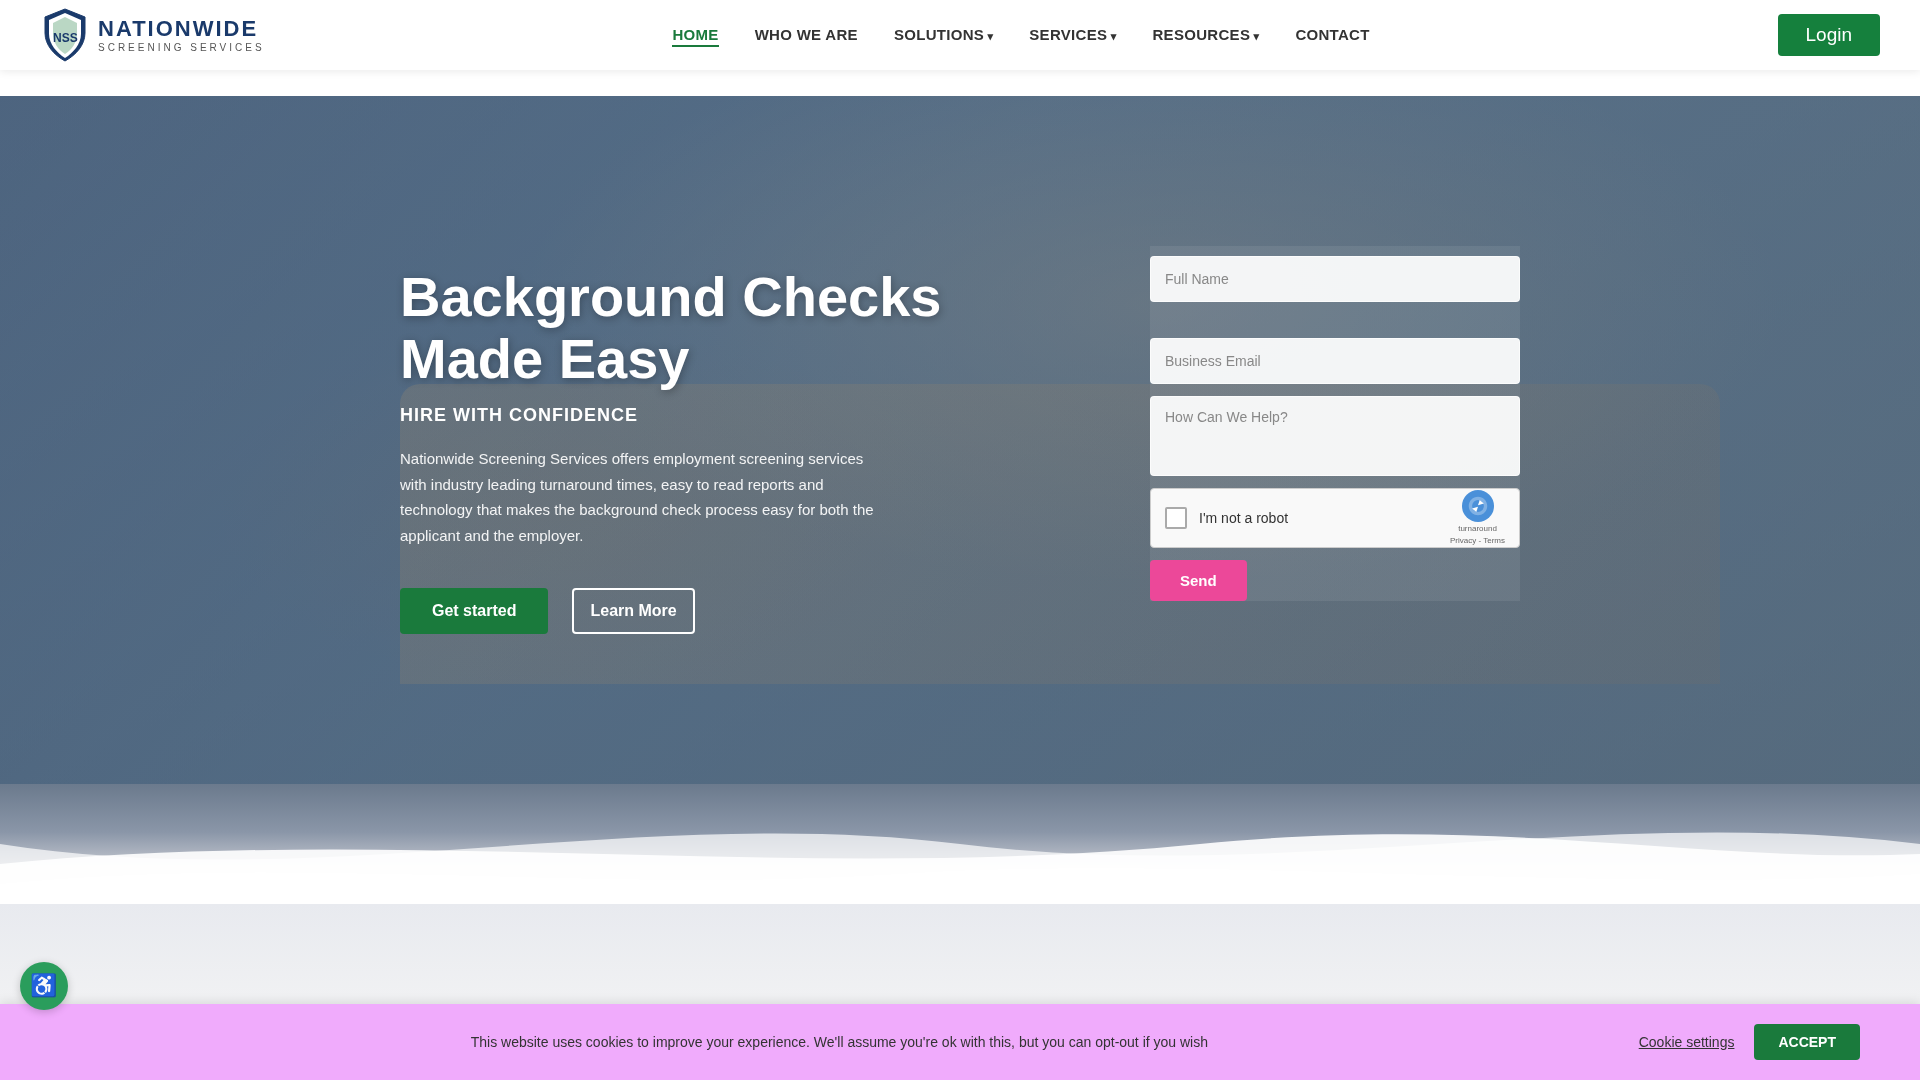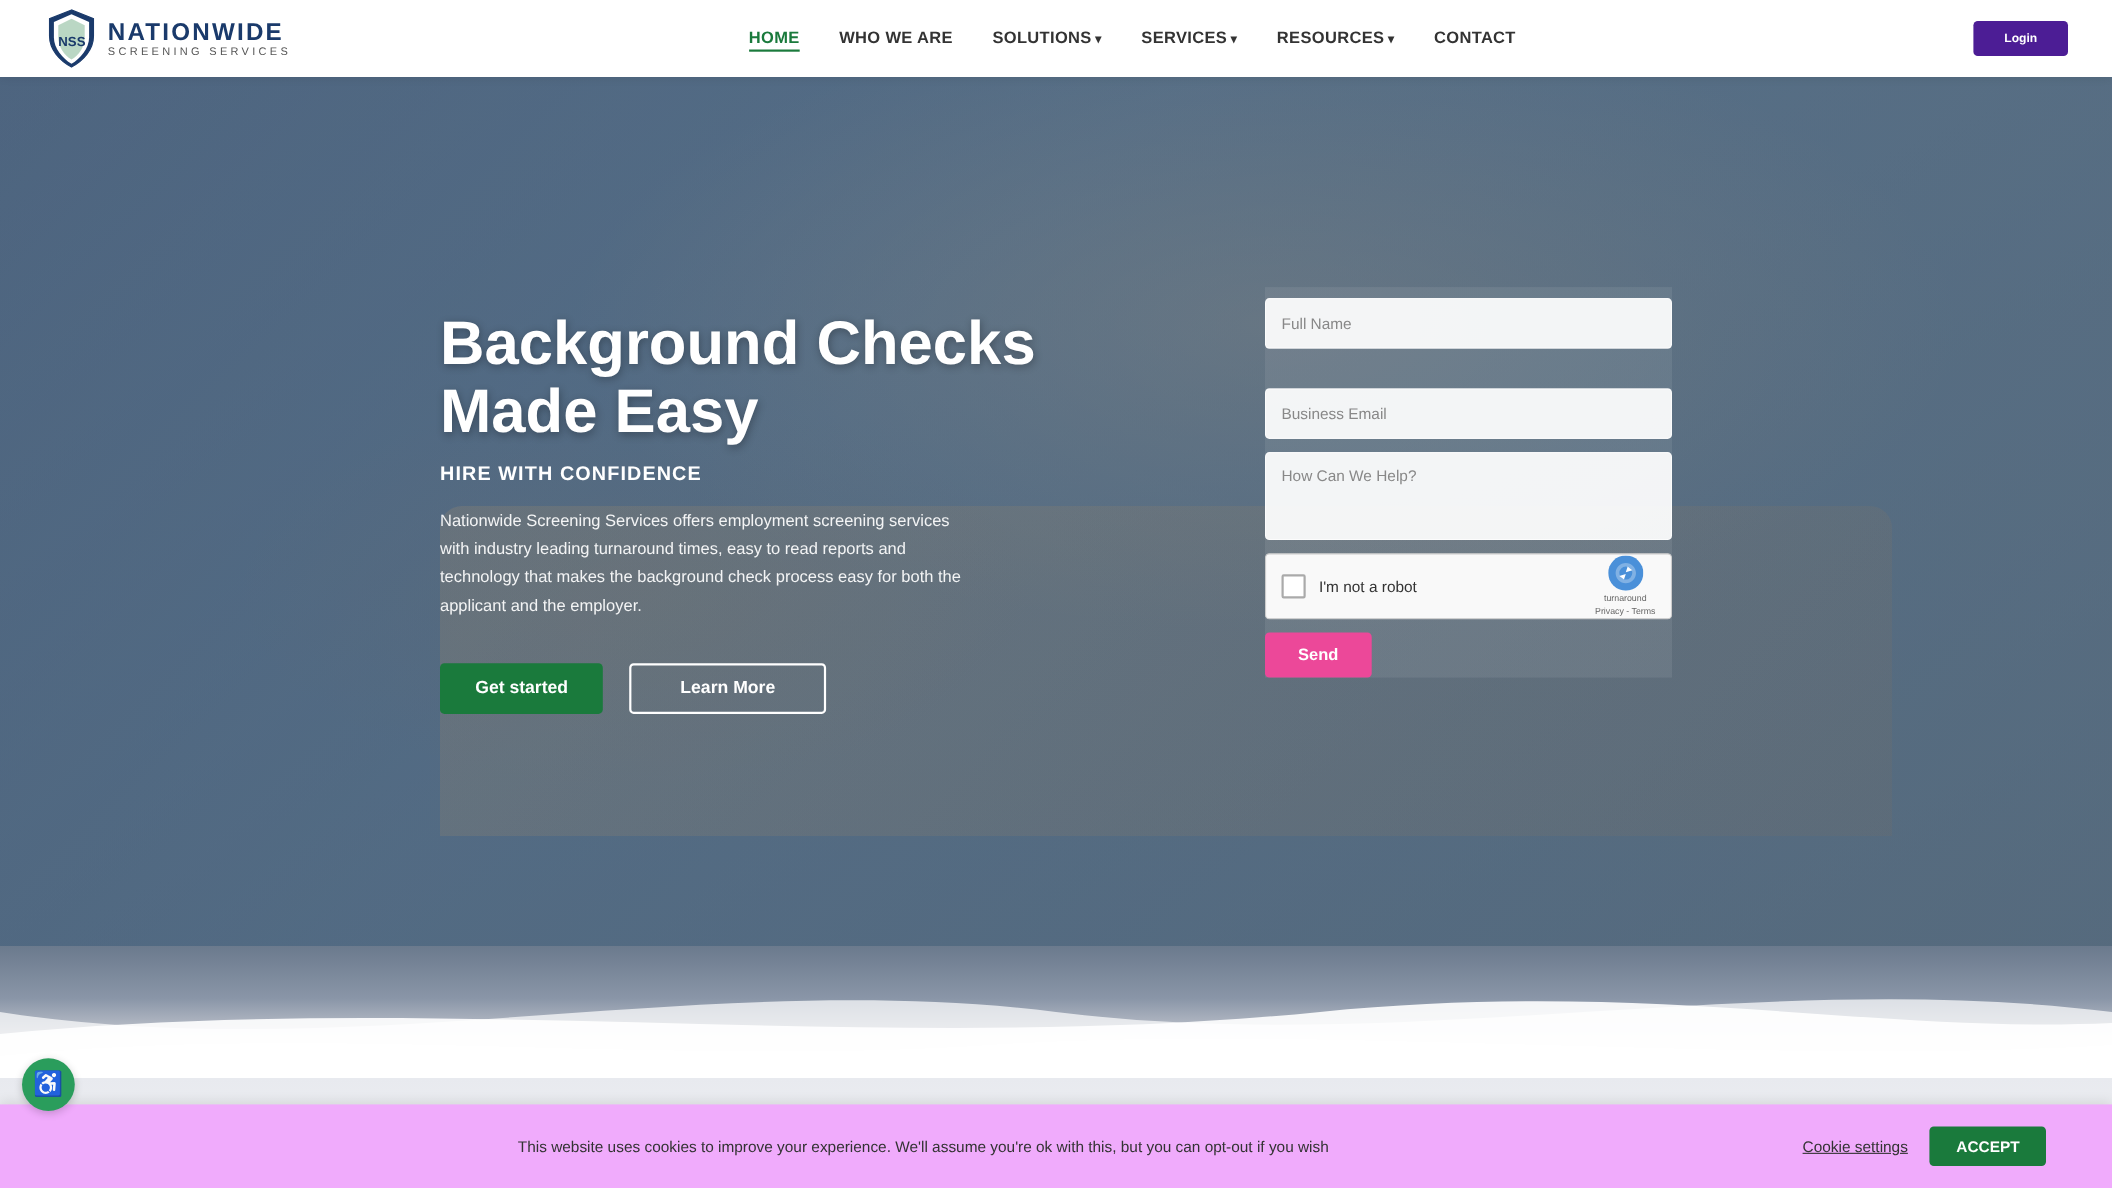--- a/index.html
+++ b/index.html
@@ -60,36 +60,36 @@
     .nav-links a.active {
       color: #1a7a3c;
       border-bottom: 2px solid #1a7a3c;
       padding-bottom: 2px;
     }
     .nav-links .dropdown-arrow::after {
       content: ' ▾';
       font-size: 11px;
     }
     .login-btn {
-      background: #4c1d95;
+      background: #15803d;
       color: #fff;
       border: none;
       padding: 10px 28px;
       border-radius: 4px;
-      font-size: 11px;
-      font-weight: 700;
+      font-size: 19px;
+      font-weight: 400;
       cursor: pointer;
     }
 
     
     .hero {
       position: relative;
       width: 100%;
-      height: 810px;
-      margin-top: 50px;
+      height: 688px;
+      margin-top: 96px;
       overflow: hidden;
       display: flex;
       align-items: center;
     }
     .hero-bg {
       position: absolute;
       inset: 0;
       background: linear-gradient(135deg, rgba(30,60,100,0.65) 0%, rgba(40,80,120,0.55) 40%, rgba(60,90,110,0.45) 100%),
                   #7a8a9a;
       z-index: 0;
@@ -153,21 +153,21 @@
       padding: 14px 32px;
       border-radius: 4px;
       font-size: 16px;
       font-weight: 600;
       cursor: pointer;
     }
     .btn-learn-more {
       background: transparent;
       color: #fff;
       border: 2px solid #fff;
-      padding: 12px 44px;
+      padding: 12px 16px;
       border-radius: 4px;
       font-size: 16px;
       font-weight: 600;
       cursor: pointer;
     }
 
     
     .hero-form {
       flex: 0 0 370px;
       background: rgba(255,255,255,0.08);

